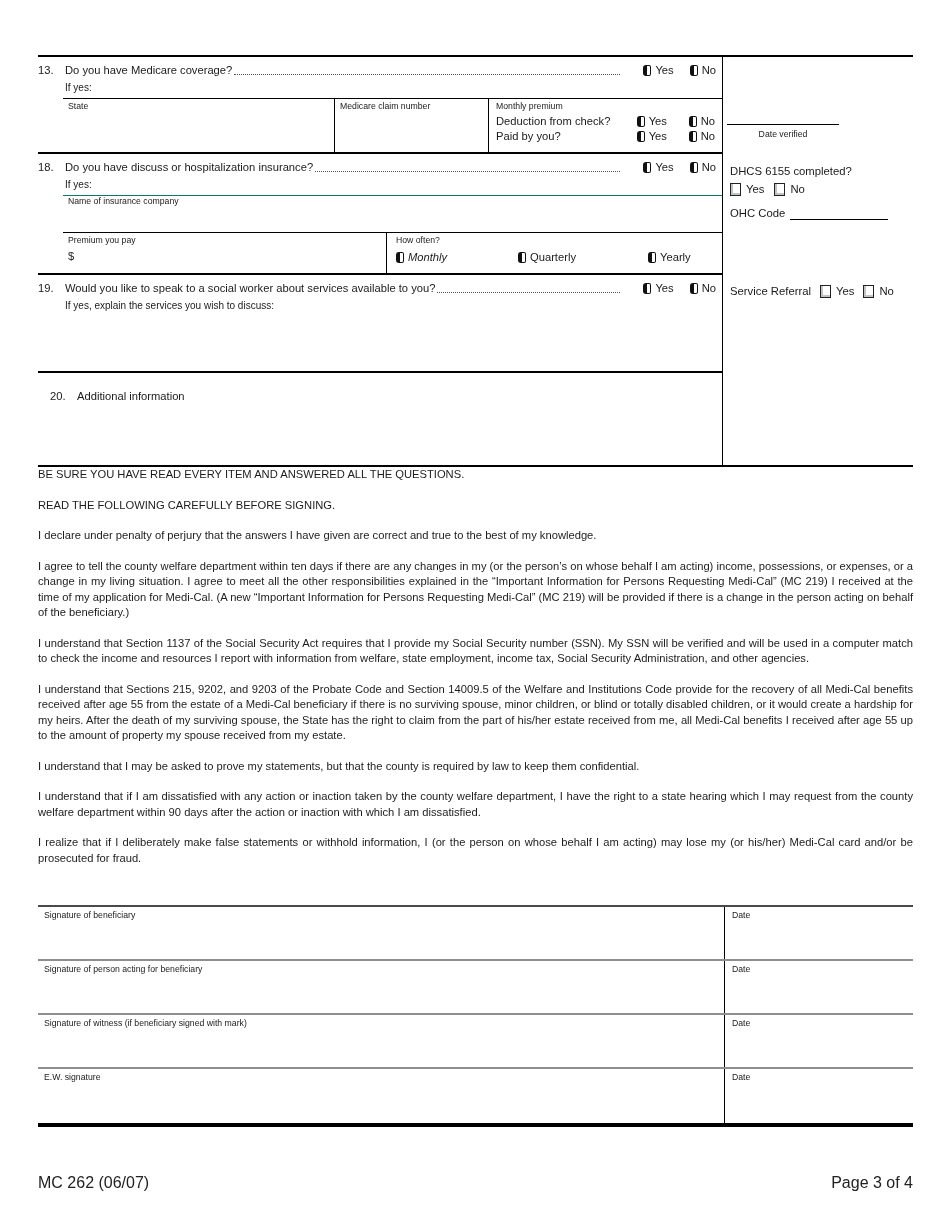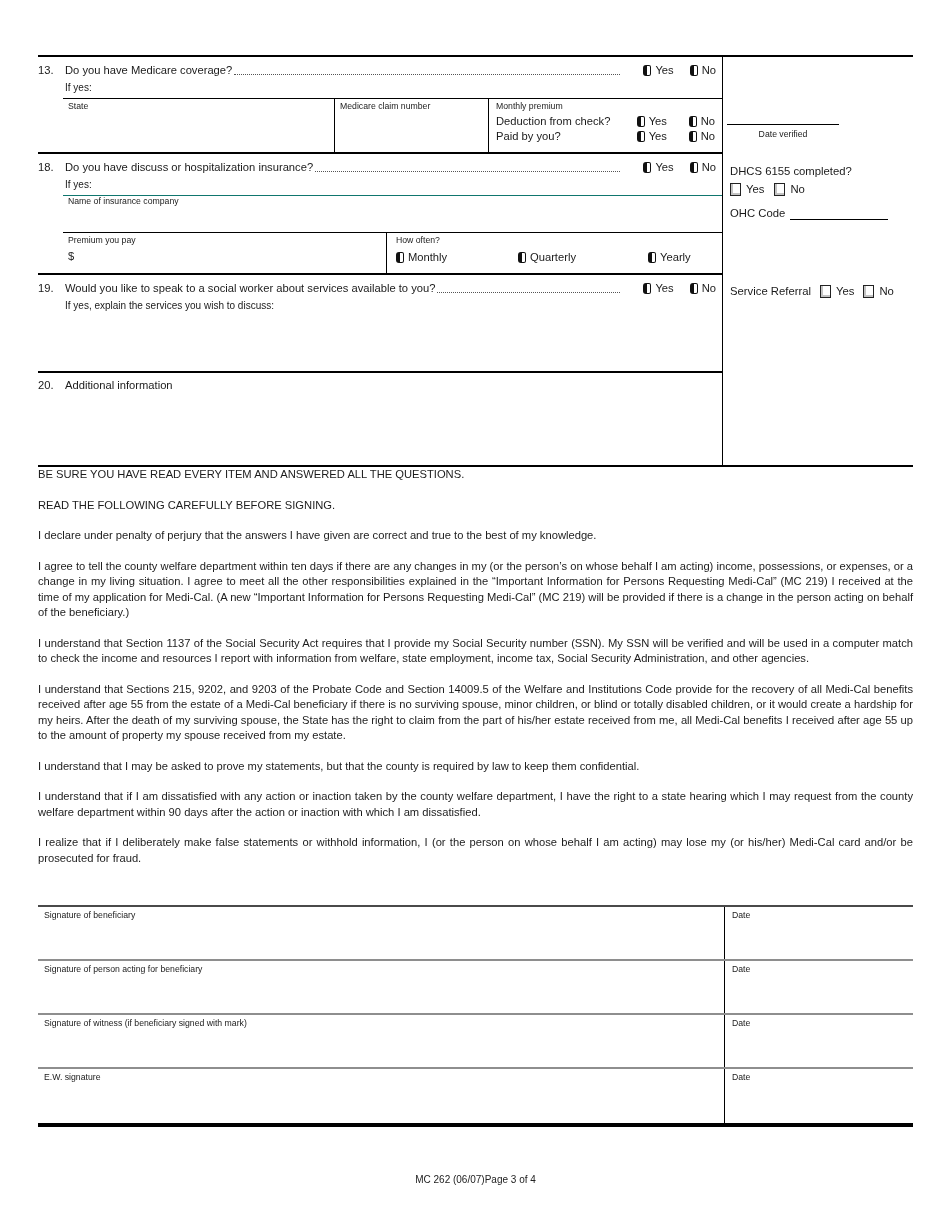--- a/index.html
+++ b/index.html
@@ -49,23 +49,23 @@
   .c3yes { width:52px; display:flex; align-items:center; }
   .c3no  { display:flex; align-items:center; }
 
   .t18a { margin-left:25px; margin-top:4px; border-top:1px solid #0f766e; height:37px; padding:0 5px; }
   .t18b { margin-left:25px; border-top:1px solid #000; flex:1; display:flex; }
   .t18b .left { width:324px; border-right:1px solid #000; padding:2px 5px; }
   .t18b .right { flex:1; padding:2px 9px; }
   .dollar { font-size:11.2px; margin-top:4px; }
   .often-row { display:flex; align-items:center; font-size:11.2px; margin-top:5px; }
   .often-item { display:flex; align-items:center; }
-  .oi1 { width:122px; } .oi2 { width:130px; }
-
-  .q20line { display:flex; padding-top:6px; font-size:11.2px; }
+  .oi1 { width:122px;font-style:italic; } .oi2 { width:130px; }
+
+  .q20line { display:flex; padding-top:17px; font-size:11.2px;margin-left:12px; }
 
   
   .sc { position:absolute; font-size:11.3px; line-height:14px; }
   .dv { top:57px; left:4px; width:112px; text-align:center; }
   .dv-line { height:11px; border-bottom:1px solid #000; margin-bottom:2px; }
   .dv-label { font-size:8.7px; }
   .dhcs-q { top:107px; left:7px; }
   .dhcs-yn { top:125px; left:7px; display:flex; align-items:center; }
   .dhcs-yn .gap { width:10px; }
   .ohc { top:149px; left:7px; display:flex; align-items:flex-end; }
@@ -81,21 +81,21 @@
   
   .sig-table { position:absolute; left:38px; top:905px; width:875px; border-top:2.5px solid #4a4a4a; }
   .sig-row { display:flex; height:54px; border-bottom:2px solid #8e8e8e; }
   .sig-row.last { border-bottom:none; }
   .sig-left { flex:1; border-right:1px solid #000; padding:3px 6px; }
   .sig-right { width:188px; padding:3px 7px; }
   .sig-label { font-size:8.7px; }
   .double-line { height:4px; border-top:2px solid #000; border-bottom:2px solid #000; }
 
   
-  .footer { position:absolute; left:38px; width:875px; top:1174px; display:flex; justify-content:center; font-size:10px; color:#222; }
+  .footer { position:absolute; left:38px; width:875px; top:1174px; display:flex; justify-content:space-between; font-size:16px; color:#222; }
 </style>
 </head>
 <body>
 
 <div class="page">
 
   <div class="form-area">
     <div class="main-col">
 
       <div class="block b17">

